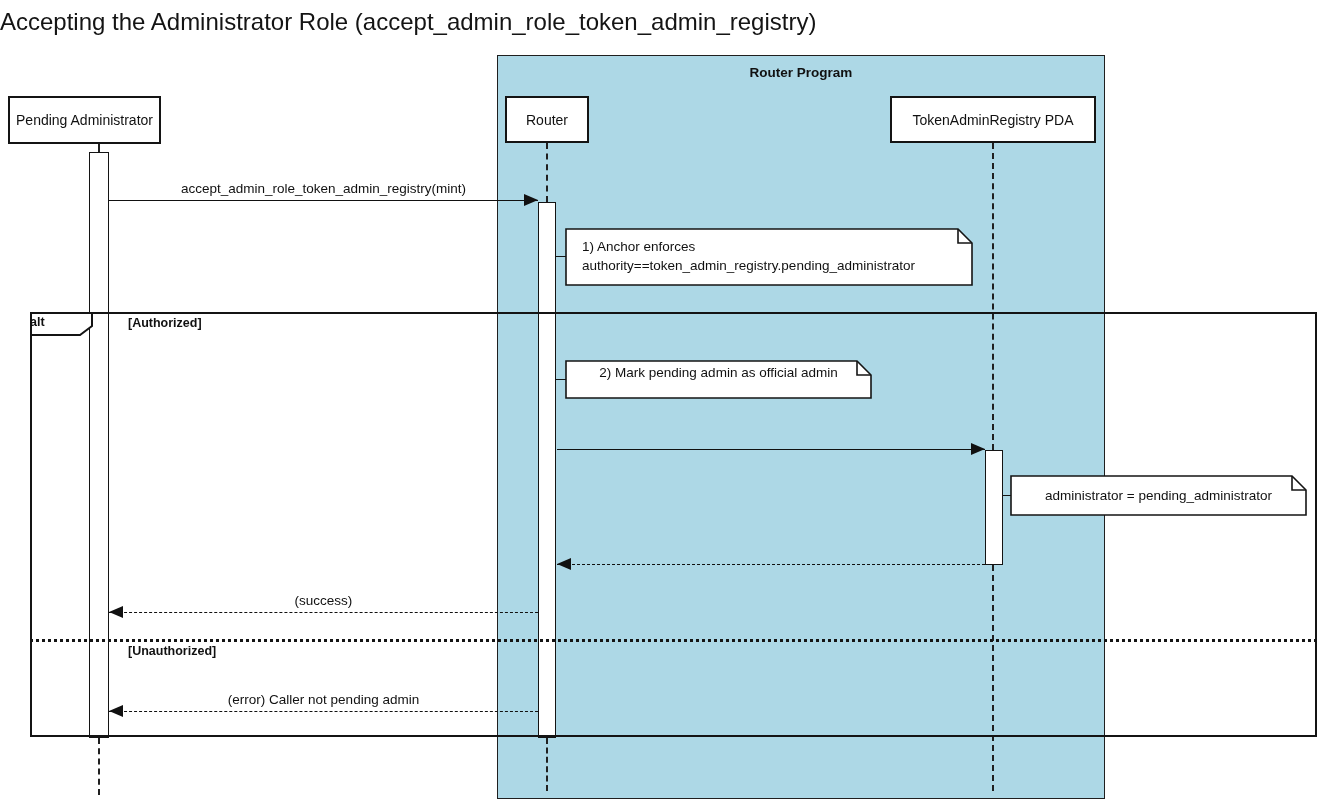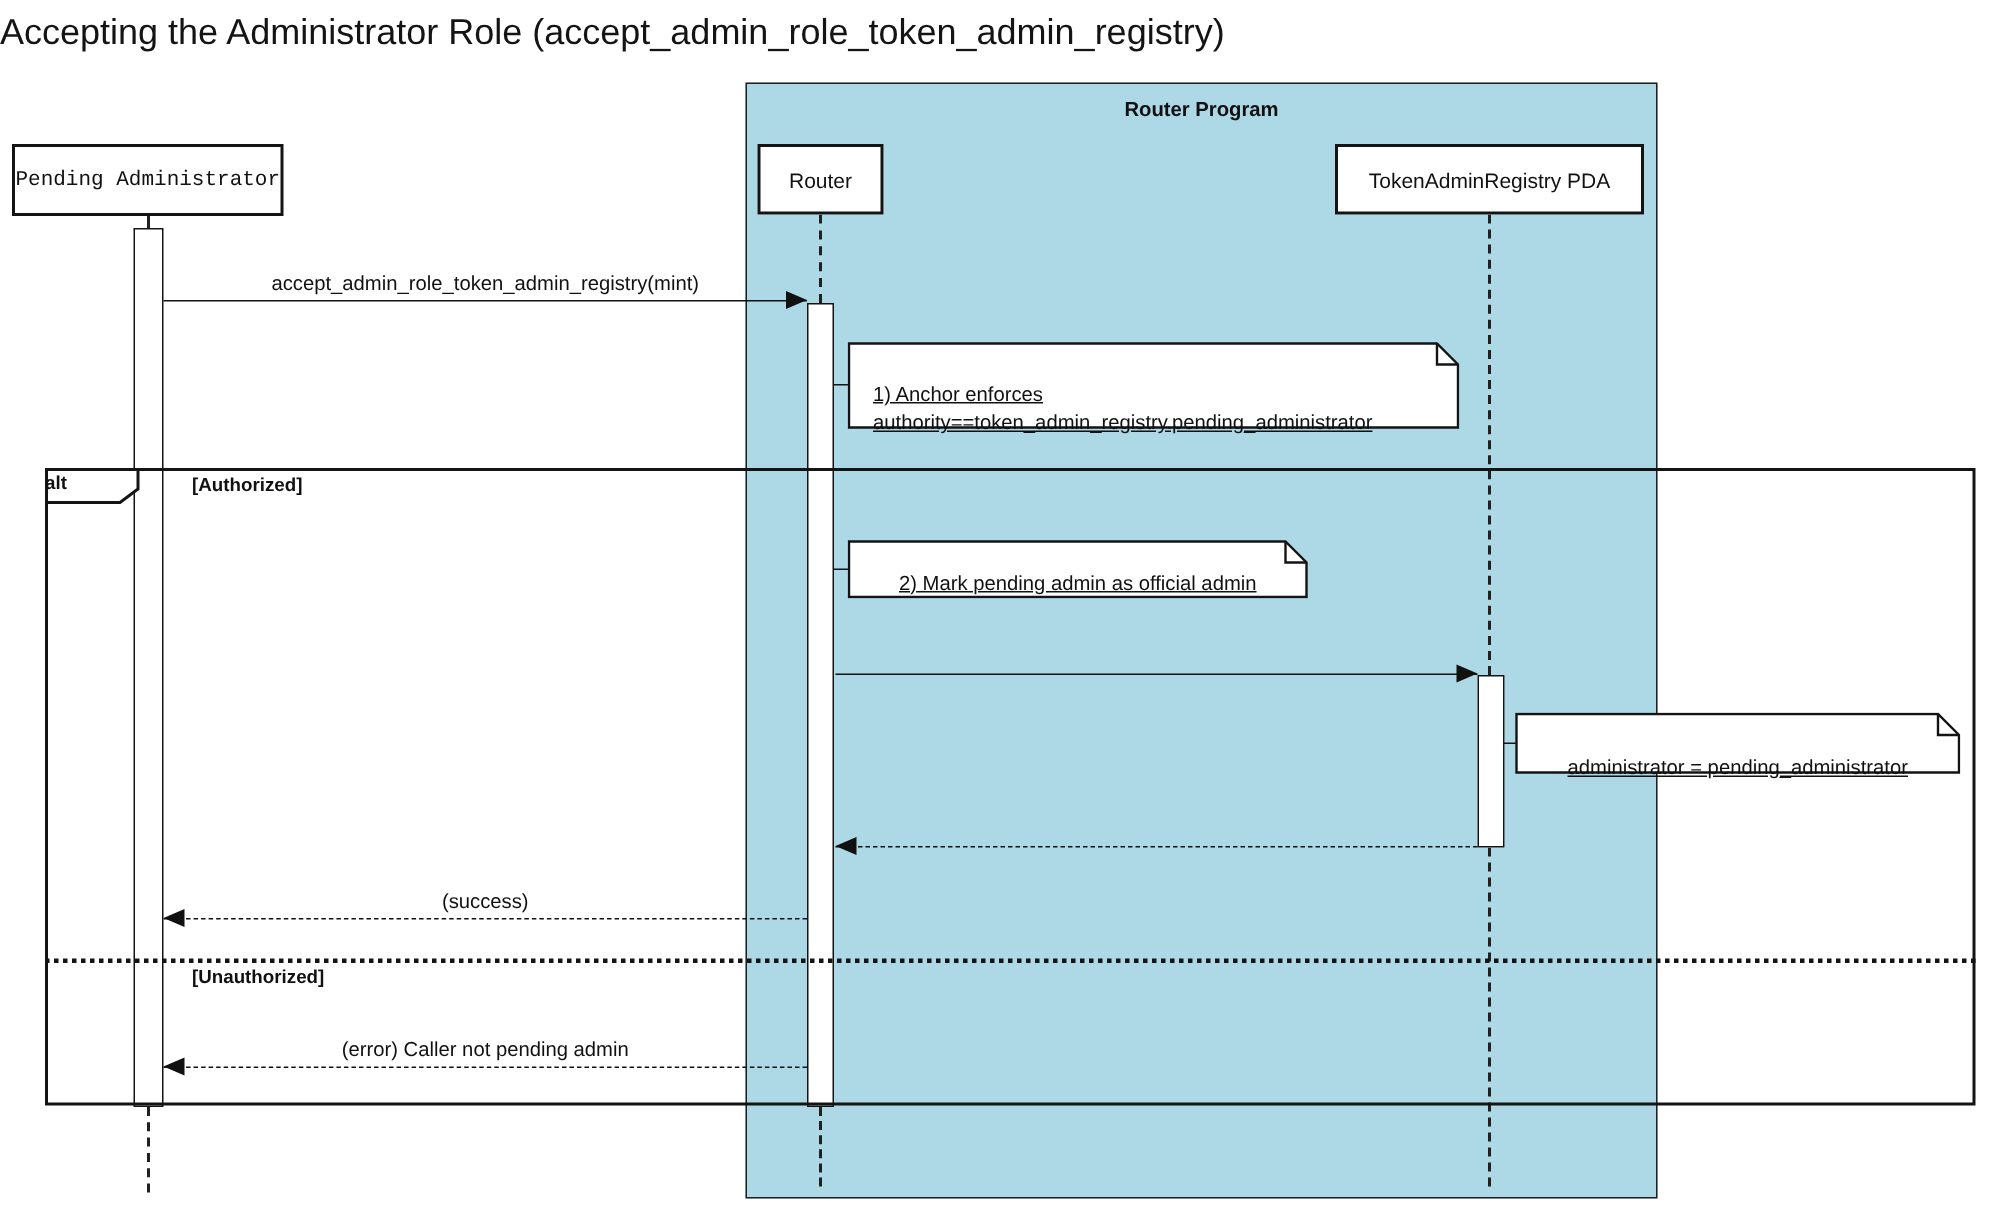--- a/index.html
+++ b/index.html
@@ -23,21 +23,21 @@
   .program-label {
     position:absolute; top:9px; left:0; width:100%;
     text-align:center; font-weight:bold; font-size:13.5px;
   }
   
   .participant {
     position:absolute; height:48px; background:#fff;
     border:2px solid #141414; display:flex; align-items:center; justify-content:center;
     font-size:14px; z-index:5;
   }
-  #p-pending { left:8px;   top:96px; width:181px;font-family:Liberation Mono, monospace; }
+  #p-pending { left:8px;   top:96px; width:153px; }
   #p-router  { left:505px; top:96px; width:84px;  height:47px; }
   #p-token   { left:890px; top:96px; width:206px; height:47px; }
   
   .lifeline { position:absolute; width:0; border-left:2px dashed #202020; z-index:1; }
   .lifeline.solid { border-left-style:solid; }
   #ll-pending-stub   { left:98px;  top:143px; height:9px; }
   #ll-pending-bottom { left:98px;  top:738px; height:57px; }
   #ll-router-top     { left:546px; top:143px; height:59px; }
   #ll-router-bottom  { left:546px; top:738px; height:53px; }
   #ll-token-top      { left:992px; top:143px; height:307px; }
@@ -83,21 +83,21 @@
   #m3-head { left:557px; top:558px; }
   #m4-line { left:109px; top:612px; width:429px; }
   #m4-head { left:109px; top:606px; }
   #m4-label { left:109px; top:593px; width:429px; }
   #m5-line { left:109px; top:711px; width:429px; }
   #m5-head { left:109px; top:705px; }
   #m5-label { left:109px; top:692px; width:429px; }
   
   .note { position:absolute; z-index:6; font-size:13.5px; }
   .note svg { position:absolute; left:0; top:0; }
-  .note .note-body { position:absolute; left:0; top:16px; width:100%; height:100%;text-decoration:underline; }
+  .note .note-body { position:absolute; left:0; top:0; width:100%; height:100%; }
   .note-connector { position:absolute; height:0; border-top:1.6px solid #141414; z-index:5; }
   #note1 { left:565px; top:228px; width:408px; height:58px; }
   #note1 .note-body { padding:9px 0 0 17px; line-height:19px; }
   #note2 { left:565px; top:360px; width:307px; height:24px; }
   #note2 .note-body { display:flex; align-items:center; justify-content:center; }
   #note3 { left:1010px; top:475px; width:297px; height:41px;padding-left:28px; }
   #note3 .note-body { display:flex; align-items:center; justify-content:center; }
   #nc1 { left:556px; top:256px; width:10px; }
   #nc2 { left:556px; top:379px; width:10px; }
   #nc3 { left:1002px; top:495px; width:9px; }

